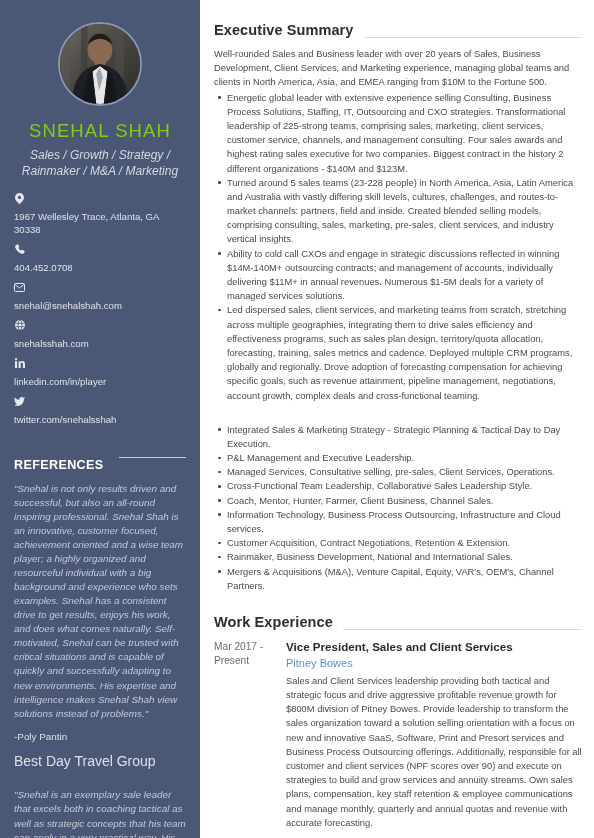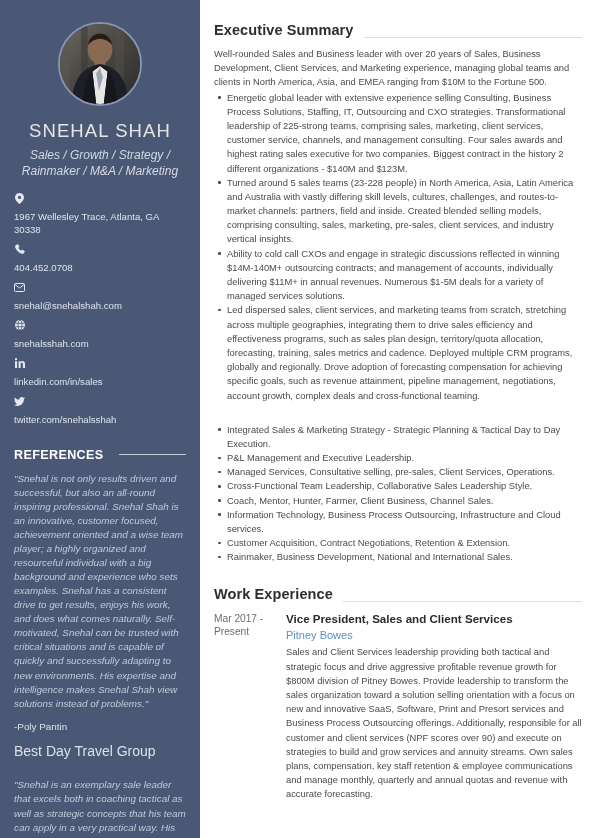--- a/index.html
+++ b/index.html
@@ -23,21 +23,21 @@
   .photo {
     width:84px; height:84px; border-radius:50%;
     border:2px solid #8895b0;
     background:#2b2b2b;
     overflow:hidden; position:relative;
   }
   .photo svg { display:block; width:100%; height:100%; }
 
   .name {
     margin-top:14px; text-align:center;
-    color:#e5e5e5; font-size:18.5px; letter-spacing:1.1px;
+    color:#84cc16; font-size:18.5px; letter-spacing:1.1px;
     font-weight:400; line-height:1.2;
   }
   .tagline {
     margin-top:6px; text-align:center;
     color:#d4d9e4; font-style:italic; font-size:12px;
     line-height:1.33; font-weight:400;
   }
 
   .contact { margin-top:13px; }
   .contact-row {
@@ -48,22 +48,22 @@
   }
   .contact-row .ico {
     width:11px; min-width:11px; height:11px;
     display:flex; align-items:center; justify-content:center;
     margin-top:0px;
   }
   .contact-row .ico svg { display:block; fill:#e3e7ef; }
   .contact-row .txt { flex:1; padding-top:0px; }
 
   .side-head {
-    display:flex; align-items:center; gap:9px;
-    margin-top:20px; margin-bottom:10px;
+    display:flex; align-items:flex-start; gap:9px;
+    margin-top:30px; margin-bottom:10px;
   }
   .side-head .t {
     color:#ffffff; font-size:13.5px; font-weight:bold;
     letter-spacing:0.4px; white-space:nowrap;
     transform:scaleX(0.93); transform-origin:left center;
   }
   .side-head .rule { flex:1; height:1px; background:#c6cddb; }
 
   .ref-quote {
     color:#c3cad9; font-style:italic; font-size:9.9px;
@@ -198,21 +198,21 @@
       </div>
 
       <div class="contact-row">
         <span class="ico">
           <svg width="10" height="10" viewBox="0 0 10 10">
               <rect x="0" y="3.2" width="2.1" height="6.8"></rect>
               <circle cx="1.05" cy="1.2" r="1.15"></circle>
               <path d="M3.6 3.2h2v.95c.3-.55.95-1.1 2-1.1 1.55 0 2.4.95 2.4 2.9V10H7.9V6.35c0-.95-.35-1.5-1.15-1.5-.7 0-1.05.45-1.05 1.5V10H3.6z"></path>
             </svg>
         </span>
-        <span class="txt">linkedin.com/in/sales</span>
+        <span class="txt">linkedin.com/in/player</span>
       </div>
 
       <div class="contact-row">
         <span class="ico">
           <svg width="11" height="9" viewBox="0 0 11 9">
               <path d="M11 1.1c-.4.18-.84.3-1.3.35.47-.28.83-.72 1-1.25-.44.26-.92.45-1.44.55A2.25 2.25 0 007.6 0C6.35 0 5.34 1 5.34 2.25c0 .18.02.35.06.51A6.4 6.4 0 01.77.41a2.24 2.24 0 00.7 3A2.2 2.2 0 01.44 3.13v.03c0 1.09.78 2 1.81 2.21-.19.05-.39.08-.6.08-.14 0-.28-.01-.42-.04a2.26 2.26 0 002.11 1.57A4.53 4.53 0 010 7.91 6.38 6.38 0 003.46 8.93c4.15 0 6.42-3.44 6.42-6.42V2.2c.44-.32.82-.72 1.12-1.17z"></path>
             </svg>
         </span>
         <span class="txt">twitter.com/snehalsshah</span>
       </div>
@@ -257,20 +257,21 @@
     <section class="sec-gap-skills">
       <ul class="bl">
         <li>Integrated Sales &amp; Marketing Strategy - Strategic Planning &amp; Tactical Day to Day Execution.</li>
         <li>P&amp;L Management and Executive Leadership.</li>
         <li>Managed Services, Consultative selling, pre-sales, Client Services, Operations.</li>
         <li>Cross-Functional Team Leadership, Collaborative Sales Leadership Style.</li>
         <li>Coach, Mentor, Hunter, Farmer, Client Business, Channel Sales.</li>
         <li>Information Technology, Business Process Outsourcing, Infrastructure and Cloud services.</li>
         <li>Customer Acquisition, Contract Negotiations, Retention &amp; Extension.</li>
         <li>Rainmaker, Business Development, National and International Sales.</li>
+        <li>Mergers &amp; Acquisitions (M&amp;A), Venture Capital, Equity, VAR's, OEM's, Channel Partners.</li>
       </ul>
     </section>
 
     <section class="sec-gap-work">
       <div class="sec-head">
         <span class="t">Work Experience</span>
         <span class="rule"></span>
       </div>
 
       <div class="job">

